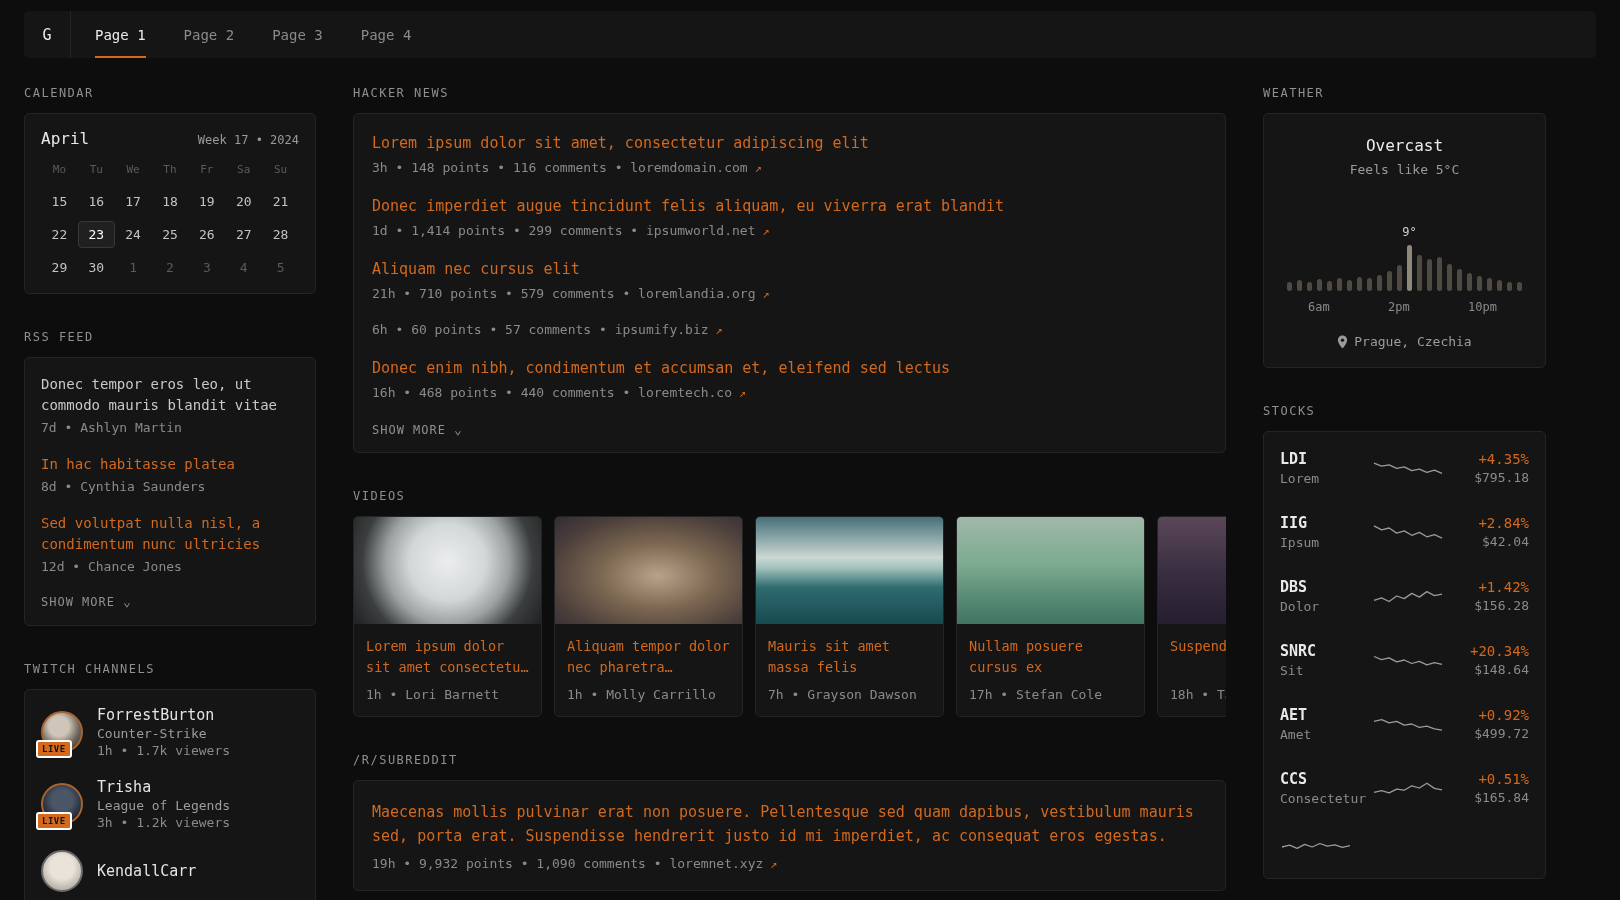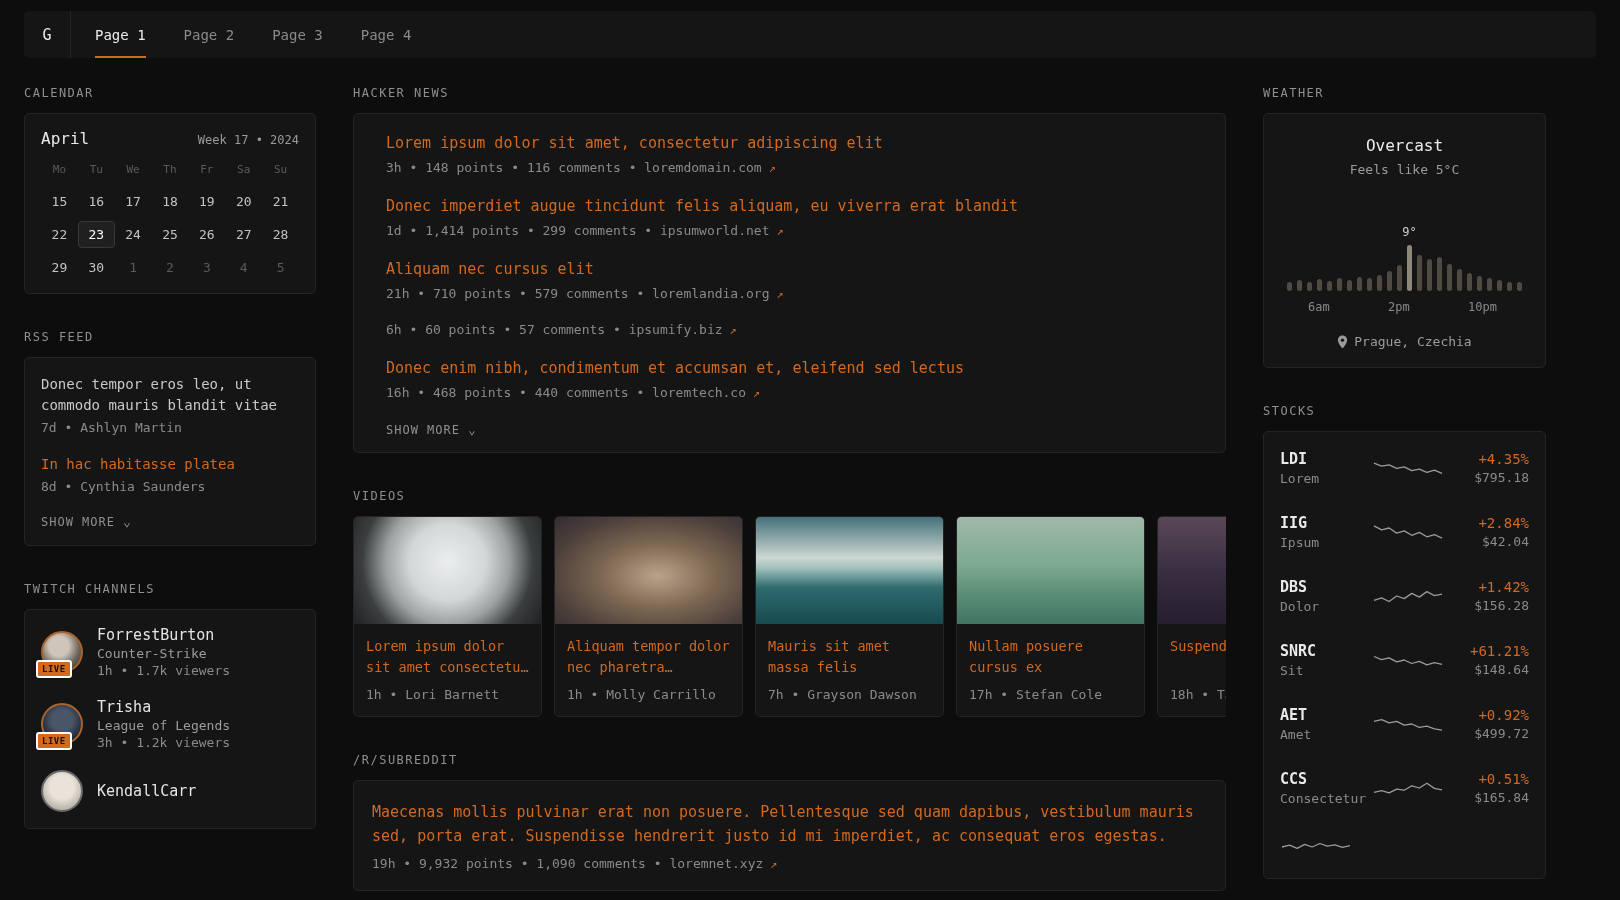--- a/index.html
+++ b/index.html
@@ -70,21 +70,21 @@
   .live-badge{position:absolute;left:-5px;bottom:-5px;background:var(--accent);color:#141414;
     font-size:9px;font-weight:bold;letter-spacing:.5px;padding:2px 4px;border-radius:3px;
     border:2px solid #ffffff;}
   .live-badge:empty{display:none;}
   .twitch-name{display:block;font-size:15px;color:#e4e4e4;}
   .twitch-game{font-size:13px;color:#9c9c9c;margin-top:2px;}
   .twitch-game:empty,.twitch-meta:empty{display:none;}
   .twitch-meta{font-size:13px;color:var(--muted);margin-top:2px;}
 
   
-  .hn-card{padding:19px 32px 15px;}
+  .hn-card{padding:19px 18px 15px;}
   .hn-item{margin-bottom:21px;}
   .hn-title{display:block;font-size:15px;color:var(--accent);line-height:1.4;}
   .hn-meta{display:flex;align-items:center;gap:7px;margin-top:6px;font-size:13px;color:var(--muted);}
   .ext-icon{color:var(--accent);font-size:12px;}
   .subreddit-card{padding:19px 18px;}
   .sub-title{display:block;font-size:15px;line-height:1.6;color:var(--accent);}
   .sub-meta{display:flex;align-items:center;gap:7px;margin-top:8px;font-size:13px;color:var(--muted);}
 
   
   .videos-row{display:flex;gap:12px;overflow:hidden;}
@@ -189,20 +189,24 @@
     <section class="widget">
       <h2 class="widget-title">RSS FEED</h2>
       <div class="card rss-card">
         <article class="rss-item">
           <a class="rss-title">Donec tempor eros leo, ut commodo mauris blandit vitae</a>
           <div class="rss-meta">7d • Ashlyn Martin</div>
         </article>
         <article class="rss-item highlight">
           <a class="rss-title">In hac habitasse platea</a>
           <div class="rss-meta">8d • Cynthia Saunders</div>
+        </article>
+        <article class="rss-item highlight">
+          <a class="rss-title">Sed volutpat nulla nisl, a condimentum nunc ultricies</a>
+          <div class="rss-meta">12d • Chance Jones</div>
         </article>
         <button class="show-more">
           <span>SHOW MORE</span>
           <span class="chev">⌄</span>
         </button>
       </div>
     </section>
 
     <section class="widget">
       <h2 class="widget-title">TWITCH CHANNELS</h2>
@@ -442,21 +446,21 @@
 
         <div class="stock-row">
           <div class="stock-id">
             <div class="stock-ticker">SNRC</div>
             <div class="stock-name">Sit</div>
           </div>
           <svg class="sparkline" viewBox="0 0 72 26">
               <polyline points="2.0,9.5 9.6,12.6 17.1,10.8 24.7,14.8 32.2,13.0 39.8,16.5 47.3,14.3 54.9,17.8 62.4,15.6 70.0,17.4" fill="none" stroke="#9a9a9a" stroke-width="1.3" stroke-linejoin="round"></polyline>
             </svg>
           <div class="stock-values">
-            <div class="stock-change">+61.21%</div>
+            <div class="stock-change">+20.34%</div>
             <div class="stock-price">$148.64</div>
           </div>
         </div>
 
 
         <div class="stock-row">
           <div class="stock-id">
             <div class="stock-ticker">AET</div>
             <div class="stock-name">Amet</div>
           </div>

